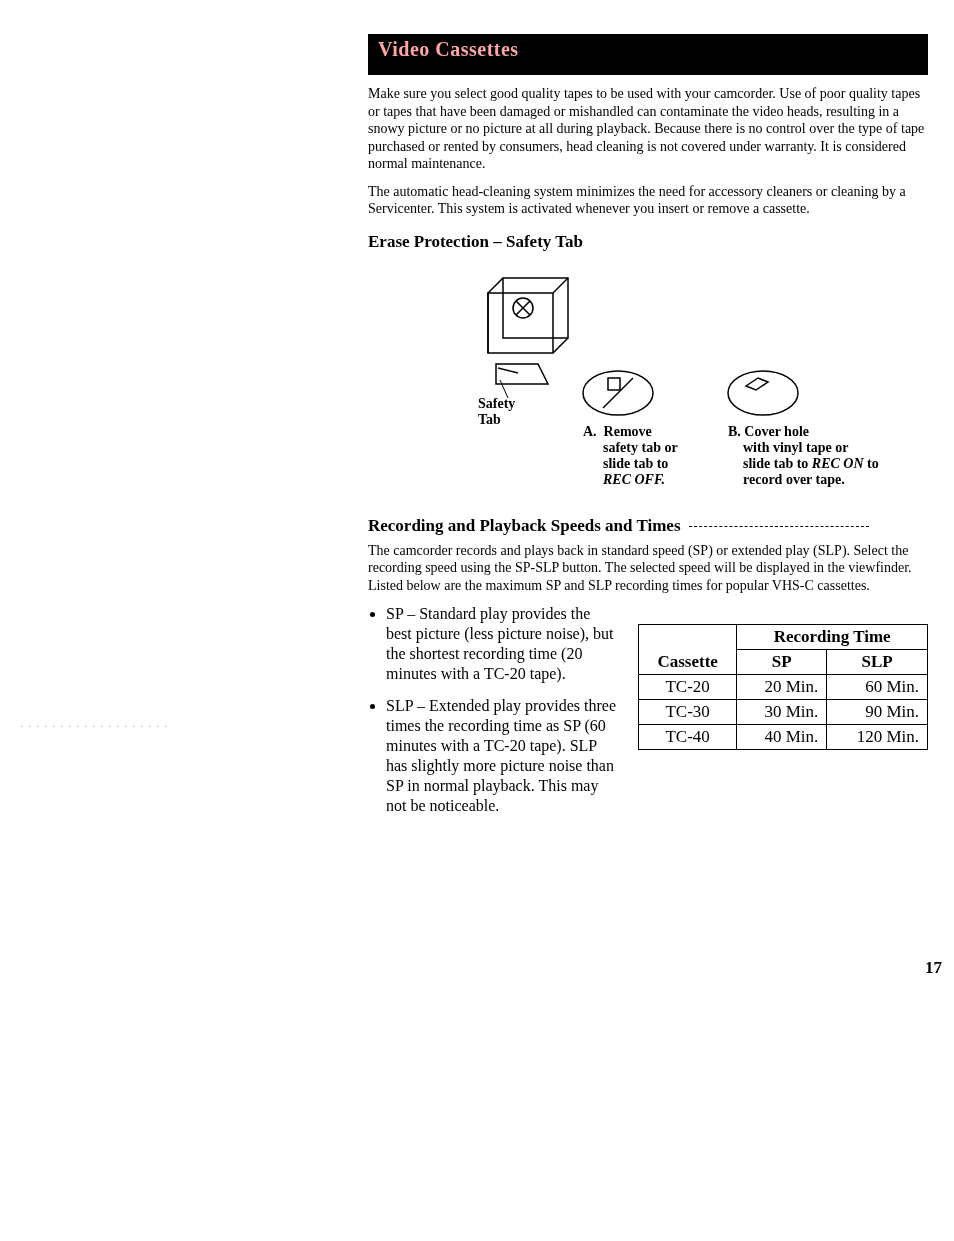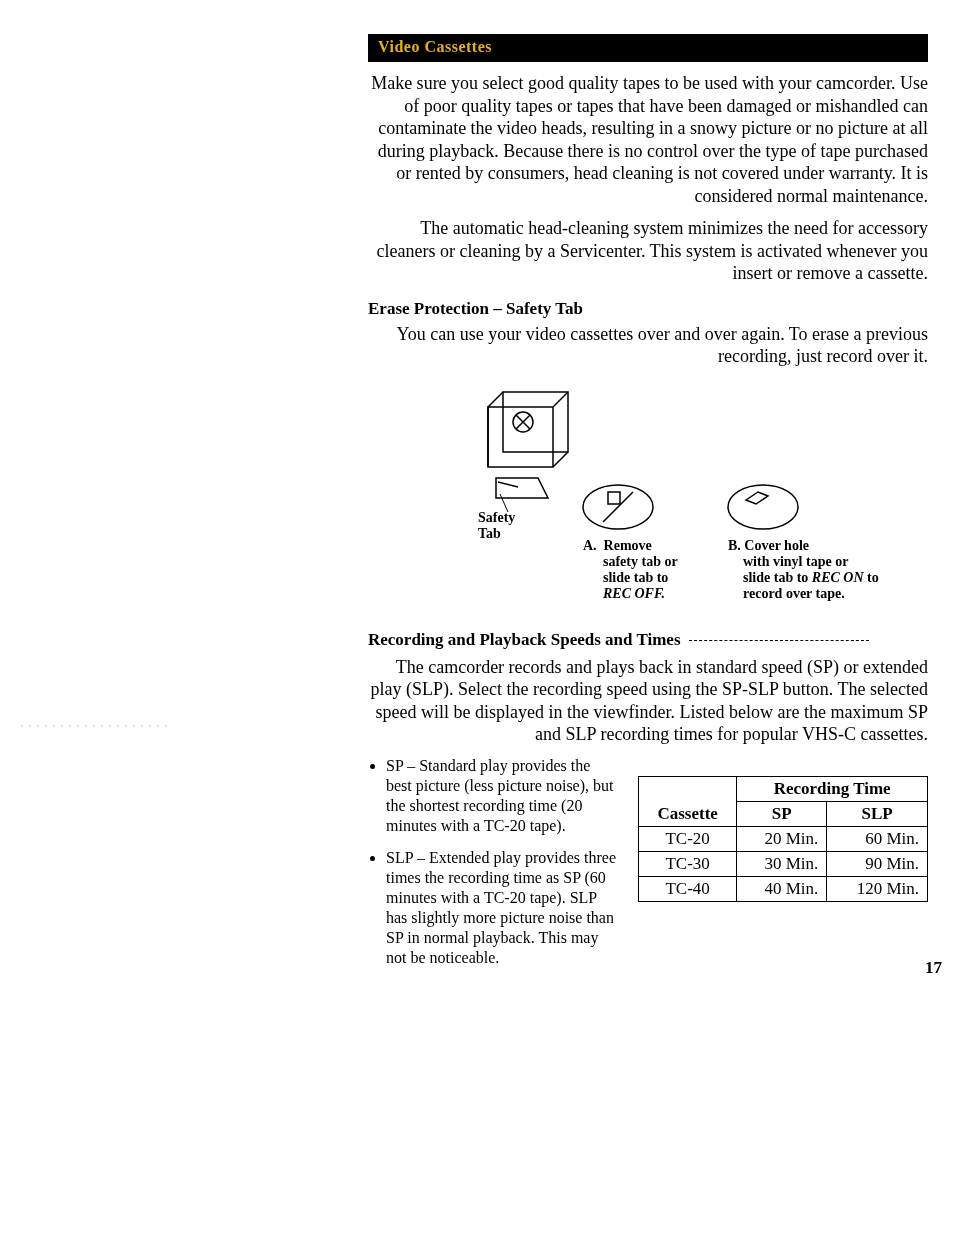--- a/index.html
+++ b/index.html
@@ -17,37 +17,36 @@
     box-sizing: border-box;
   }
   .content {
     position: absolute;
     left: 368px;
     top: 34px;
     width: 560px;
   }
   .header-bar {
     background: #000;
-    color: #eab308;
-    font-weight: bold;
-    padding: 4px 10px 6px 10px;
-    font-size: 16px;
+    color: #fca5a5;
+    font-weight: bold;
+    padding: 4px 10px 14px 10px;
+    font-size: 20px;
     margin-bottom: 10px;
     letter-spacing: 0.5px;
   }
   .para {
-    font-size: 18px;
+    font-size: 14px;
     line-height: 1.25;
     margin: 0 0 10px 0;
-    text-align: right;
   }
   .subhead {
     font-weight: bold;
     font-size: 17px;
-    margin: 14px 0 4px 0;
+    margin: 14px 0 16px 0;
   }
   .subhead-dashed {
     font-weight: bold;
     font-size: 17px;
     margin: 18px 0 6px 0;
     position: relative;
   }
   .subhead-dashed::after {
     content: "";
     display: inline-block;
@@ -128,21 +127,20 @@
   <div class="scan-noise">. . . . . . . . . . . . . . . . . . .</div>
 
   <div class="content">
 
     <div class="header-bar">Video Cassettes</div>
 
     <p class="para">Make sure you select good quality tapes to be used with your camcorder. Use of poor quality tapes or tapes that have been damaged or mishandled can contaminate the video heads, resulting in a snowy picture or no picture at all during playback. Because there is no control over the type of tape purchased or rented by consumers, head cleaning is not covered under warranty. It is considered normal maintenance.</p>
     <p class="para">The automatic head-cleaning system minimizes the need for accessory cleaners or cleaning by a Servicenter. This system is activated whenever you insert or remove a cassette.</p>
 
     <div class="subhead">Erase Protection – Safety Tab</div>
-    <p class="para">You can use your video cassettes over and over again. To erase a previous recording, just record over it.</p>
 
     <div class="diagram-row">
       <svg width="480" height="230" viewBox="0 0 480 230">
 
         <g stroke="#000" fill="none" stroke-width="1.5">
           <path d="M95 10 L160 10 L160 70 L95 70 Z"></path>
           <path d="M95 10 L80 25 L80 85 L145 85 L160 70"></path>
           <path d="M80 85 L80 25 L145 25 L145 85"></path>
           <path d="M145 25 L160 10"></path>
           <circle cx="115" cy="40" r="10"></circle>

